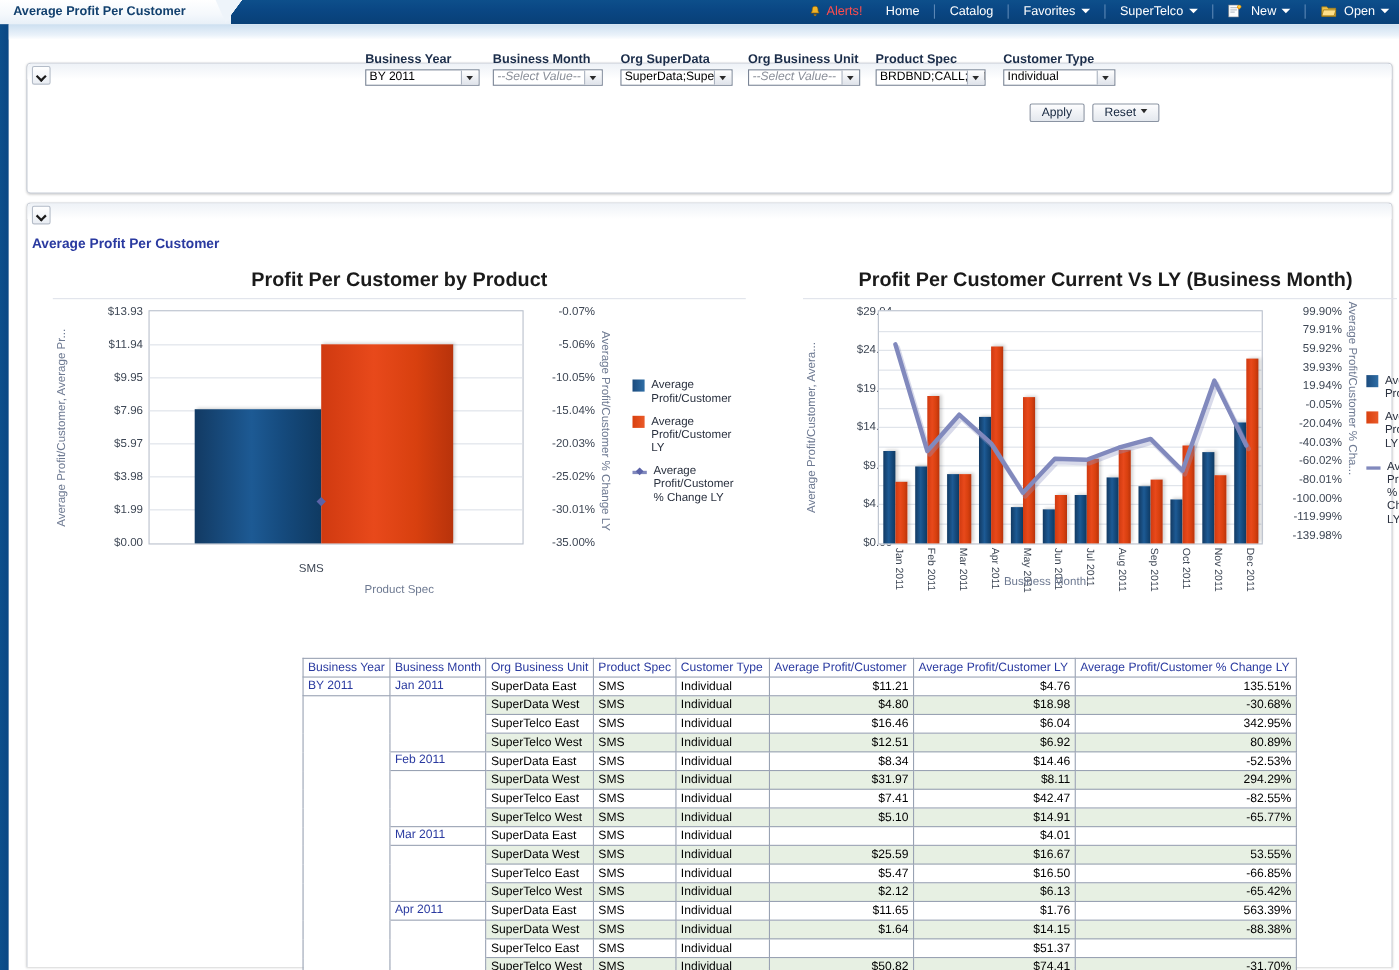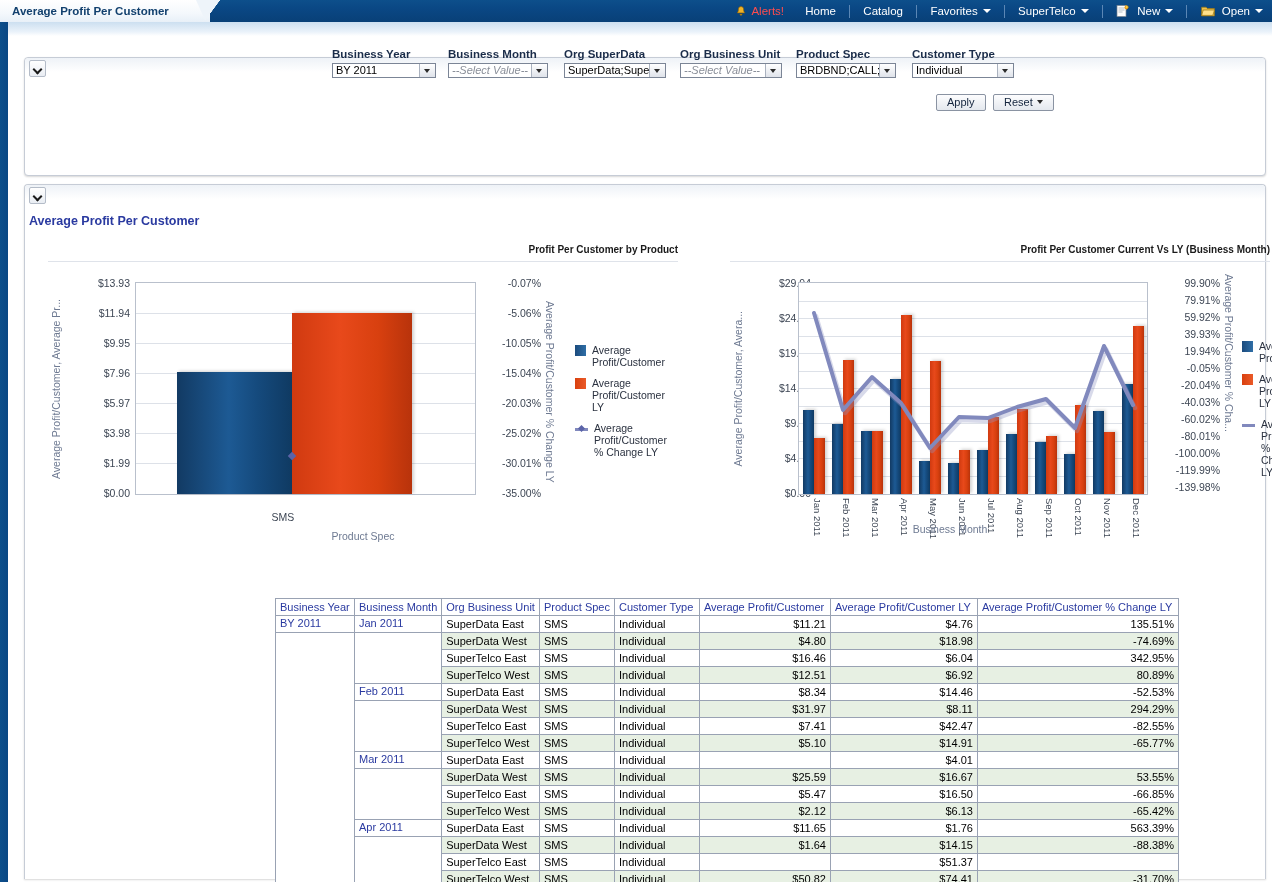--- a/index.html
+++ b/index.html
@@ -95,21 +95,21 @@
   }
   .btn .bcaret{display:inline-block;width:0;height:0;margin-left:4px;vertical-align:2px;
     border-left:3.5px solid transparent;border-right:3.5px solid transparent;border-top:4px solid #2a2a2a;}
 
   
   .report-title{position:absolute;left:29px;top:214px;font-size:12.5px;font-weight:bold;color:#2a3aa0;}
 
   .chart-box{position:absolute;}
   .chart1{left:48px;top:244px;width:630px;height:300px;}
   .chart2{left:730px;top:244px;width:540px;height:300px;}
-  .chart-title{text-align:right;font-size:10px;font-weight:bold;color:#1a1a1a;}
+  .chart-title{text-align:center;font-size:18px;font-weight:bold;color:#1a1a1a;}
   .chart-rule{height:1px;background:#dfe3ea;margin-top:6px;}
 
   .plot{position:absolute;background:#ffffff;border:1px solid #b9c0cc;box-sizing:border-box;}
   .gridline{position:absolute;left:0;right:0;height:1px;background:#dde1e8;}
   .ytick{position:absolute;right:0;font-size:10.5px;color:#3d4654;text-align:right;white-space:nowrap;}
   .axis-title{
     font-size:10.5px;color:#6e7a92;white-space:nowrap;
     writing-mode:vertical-rl;
   }
   .axis-title.left{transform:rotate(180deg);}
@@ -514,21 +514,21 @@
           <td class="num">135.51%</td>
         </tr>
         <tr class="alt">
           <td class="blank"></td>
           <td class="blank"></td>
           <td>SuperData West</td>
           <td>SMS</td>
           <td>Individual</td>
           <td class="num">$4.80</td>
           <td class="num">$18.98</td>
-          <td class="num">-74.69%</td>
+          <td class="num">-30.68%</td>
         </tr>
         <tr>
           <td class="blank"></td>
           <td class="blank"></td>
           <td>SuperTelco East</td>
           <td>SMS</td>
           <td>Individual</td>
           <td class="num">$16.46</td>
           <td class="num">$6.04</td>
           <td class="num">342.95%</td>

